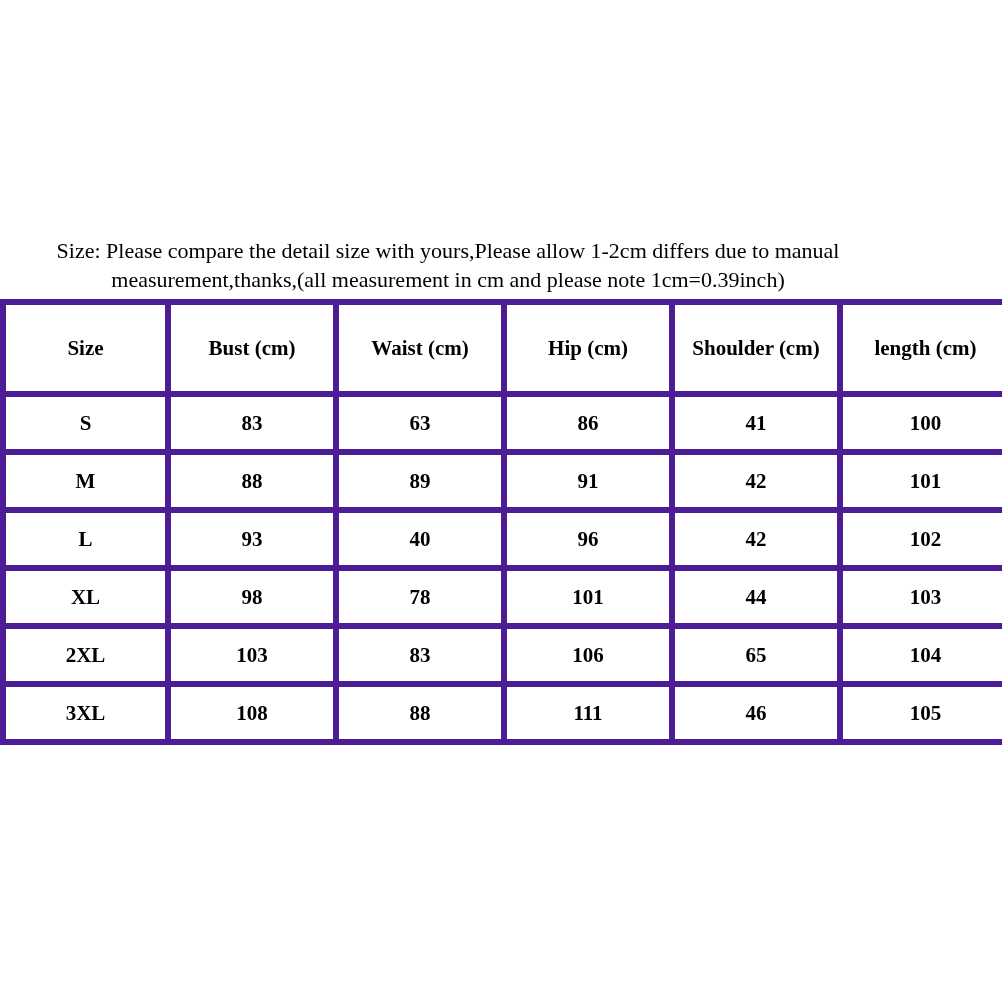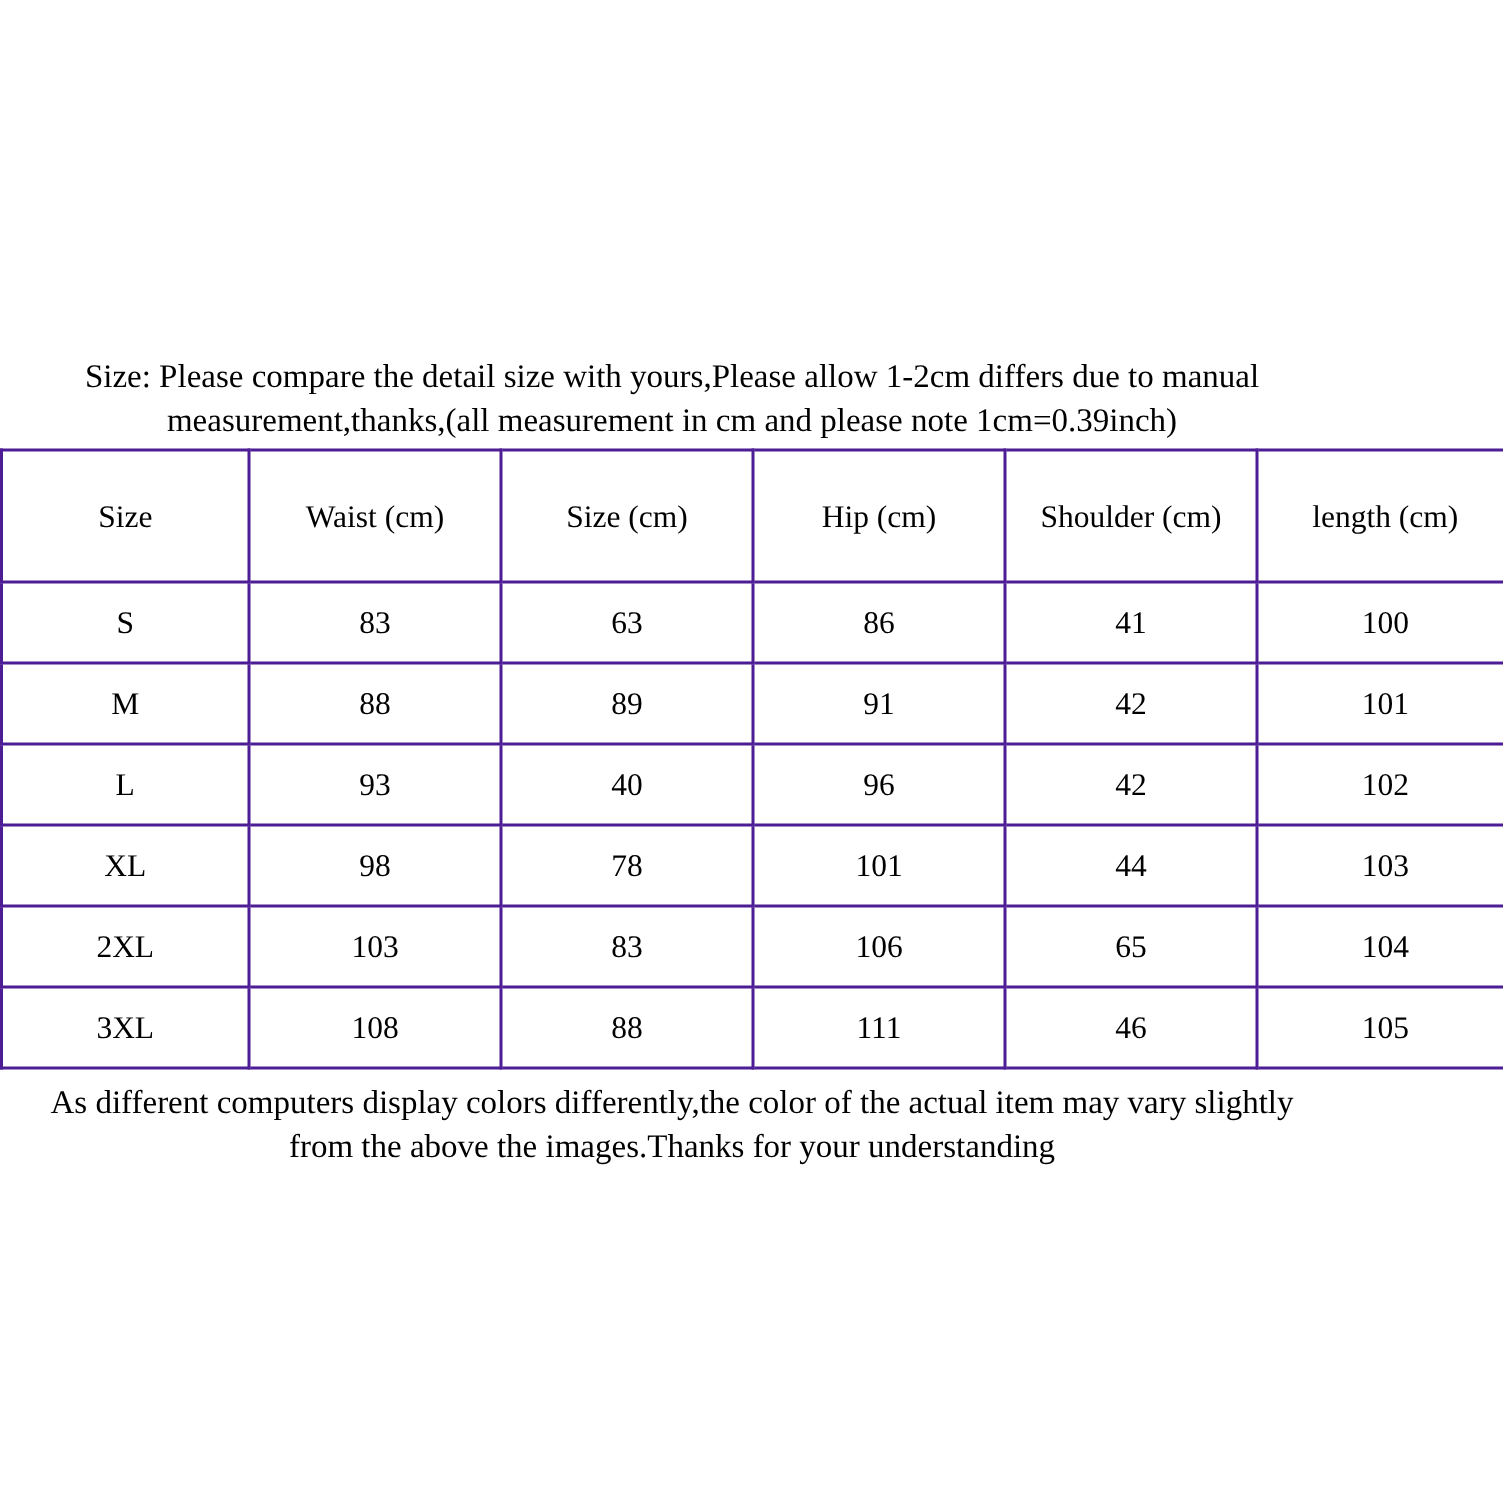--- a/index.html
+++ b/index.html
@@ -31,24 +31,24 @@
     color: #000000;
   }
   table.size-chart {
     margin-top: 5px;
     border-collapse: collapse;
     table-layout: fixed;
     width: 1008px; 
   }
   table.size-chart th,
   table.size-chart td {
-    border: 2px solid #4c1d95;
+    border: 6px solid #4c1d95;
     text-align: center;
     vertical-align: middle;
-    font-weight: normal;
+    font-weight: bold;
     font-size: 21px;
     padding: 0;
     overflow: hidden;
   }
   table.size-chart th { height: 86px; }
   table.size-chart td { height: 52px; }
   .bottom-note { margin-top: 7px; }
 </style>
 </head>
 <body>
@@ -62,22 +62,22 @@
       <col style="width:165px">
       <col style="width:168px">
       <col style="width:168px">
       <col style="width:168px">
       <col style="width:168px">
       <col style="width:171px">
     </colgroup>
     <thead>
       <tr>
           <th>Size</th>
+          <th>Bust (cm)</th>
           <th>Waist (cm)</th>
-          <th>Size (cm)</th>
           <th>Hip (cm)</th>
           <th>Shoulder (cm)</th>
           <th>length (cm)</th>
         </tr>
     </thead>
     <tbody>
         <tr>
           <td>S</td>
           <td>83</td>
           <td>63</td>
@@ -121,15 +121,14 @@
           <td>3XL</td>
           <td>108</td>
           <td>88</td>
           <td>111</td>
           <td>46</td>
           <td>105</td>
         </tr>
       </tbody>
   </table>
 
-  <p class="note bottom-note">As different computers display colors differently,the color of the actual item may vary slightly from the above the images.Thanks for your understanding</p>
 
 </div>
 
 </body></html>

